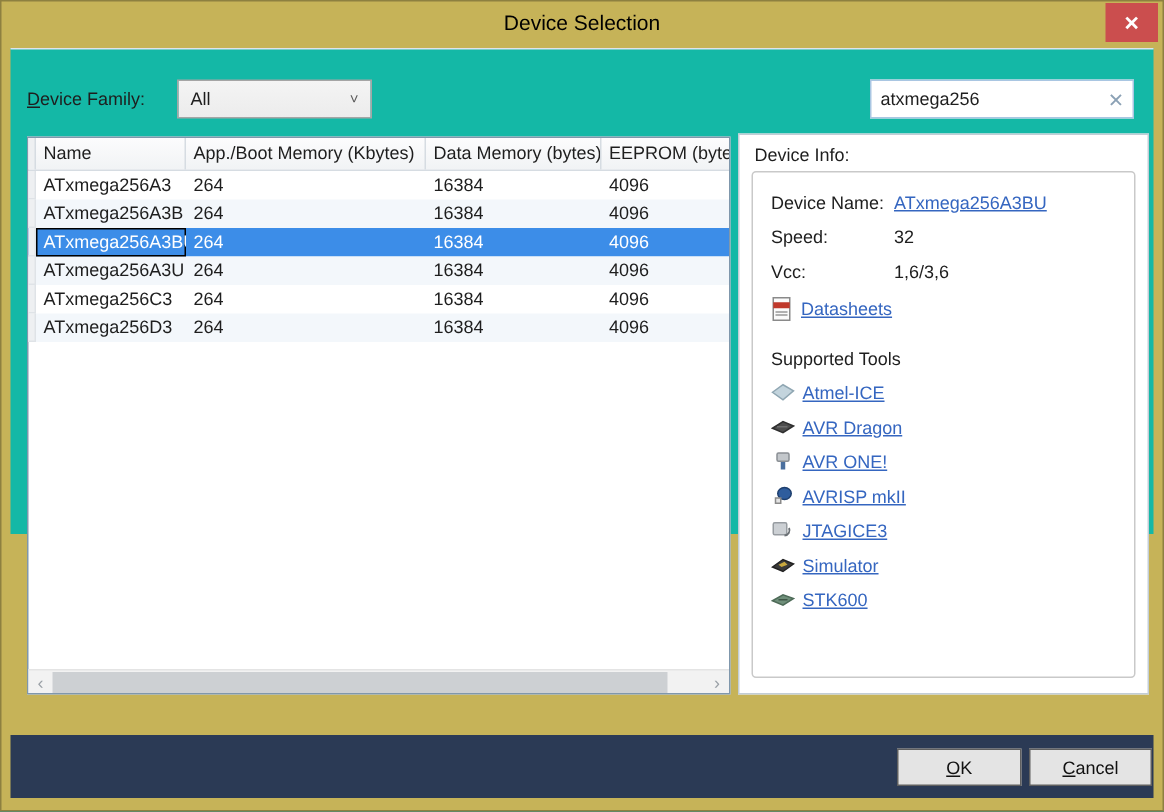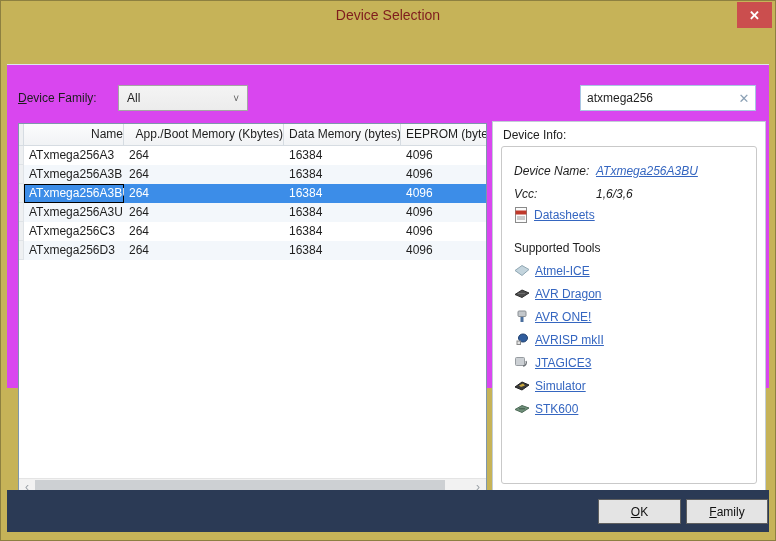--- a/index.html
+++ b/index.html
@@ -5,29 +5,29 @@
   * { margin:0; padding:0; box-sizing:border-box; }
   html,body { width:776px; height:541px; font-family:"Liberation Sans", sans-serif; }
   body { background:#4b4b4b; }
 
   .window { position:relative; width:776px; height:541px;
     background:var(--gold,#c6b358); box-shadow: inset 0 0 0 1px #8d8040; overflow:hidden; }
 
   
   .titlebar { position:absolute; left:0; top:0; width:776px; height:32px; }
   .title { position:absolute; left:0; top:7px; width:100%; text-align:center;
-    font-size:14px; color:#7f1d1d; }
+    font-size:14px; color:#000000; }
   .close-btn { position:absolute; top:2px; right:4px; width:35px; height:26px;
     background:var(--close,#cb4e4e); display:flex; align-items:center; justify-content:center;
     cursor:pointer; }
   .close-btn span { color:#fff; font-size:13px; font-weight:bold; line-height:1; }
 
   
   .main { position:absolute; left:7px; top:32px; width:762px; height:324px;
-    background:#d946ef; border-top:1px solid #dde4ee;margin-top:32px; }
+    background:#14b8a6; border-top:1px solid #dde4ee; }
 
   
   .df-label { position:absolute; left:11px; top:26px; font-size:12px; color:#1e1e1e; display:inline-block; }
   .ufl::first-letter { text-decoration:underline; }
   .combo { position:absolute; left:111px; top:20px; width:130px; height:26px;
     background:linear-gradient(#f4f4f4,#ececec); border:1px solid #a5a5a5;
     display:flex; align-items:center; padding:0 8px; cursor:default; }
   .combo .val { flex:1; font-size:12px; color:#1e1e1e; }
   .combo .chev { font-size:10px; color:#5a5a5a; }
 
@@ -36,21 +36,21 @@
   .search input { flex:1; border:none; outline:none; font-size:12px; color:#1e1e1e;
     padding:0 6px; font-family:"Liberation Sans", sans-serif; background:transparent; min-width:0; }
   .search .clear { width:22px; text-align:center; color:#8ba1b5; font-size:13px; cursor:pointer; }
 
   
   .table { position:absolute; left:11px; top:58px; width:469px; height:372px;
     background:#fff; border:1px solid #7f97ac; }
   .thead { display:flex; height:22px; background:linear-gradient(#fcfcfd,#f1f3f5);
     border-bottom:1px solid #d6dce2; }
   .th { font-size:12px; color:#1e1e1e; padding:3px 0 0 5px; border-right:1px solid #d6dce2;
-    white-space:nowrap; overflow:hidden; cursor:default;text-align:right; }
+    white-space:nowrap; overflow:hidden; cursor:default; }
   .th.corner { width:5px; padding:0; background:#eef0f2; }
   .c1 { width:100px; } .c2 { width:160px; } .c3 { width:117px; } .c4 { flex:1; border-right:none; }
   .trow { display:flex; height:19px; background:#fff; cursor:default; }
   .trow.alt { background:#f3f7fb; }
   .trow.selected { background:var(--accent,#3c8de8); color:#fff; }
   .rowhead { width:5px; background:#eef0f2; border-bottom:1px solid #dfe3e7; border-right:1px solid #dfe3e7; }
   .td { font-size:12px; color:#1e1e1e; padding:2px 0 0 5px; white-space:nowrap; overflow:hidden; }
   .trow.selected .td { color:#fff; }
   .td.focuscell { box-shadow: inset 0 0 0 1px #000; }
 
@@ -61,21 +61,21 @@
   .hscroll .thumb { position:absolute; left:16px; top:1px; width:410px; height:14px; background:#cdd0d3; cursor:pointer; }
   .hscroll .arr.right { position:absolute; right:0; }
 
   
   .panel { position:absolute; left:485px; top:56px; width:274px; height:374px;
     background:#fff; border:1px solid #c2cdd6; }
   .panel-heading { position:absolute; left:10px; top:6px; font-size:12px; color:#1e1e1e; }
   .panel-box { position:absolute; left:8px; top:24px; width:256px; height:338px;
     background:#fff; border:1px solid #c9c9c9; border-radius:3px; padding:8px 6px 0 12px; overflow:hidden; }
 
-  .frow { display:flex; height:23px; align-items:flex-end;font-style:italic; }
+  .frow { display:flex; height:23px; align-items:center; }
   .flabel { width:82px; font-size:12px; color:#1e1e1e; }
   .fvalue { font-size:12px; color:#1e1e1e; }
   a.link { color:var(--link,#3566c0); text-decoration:underline; cursor:pointer; font-size:12px; }
 
   .datasheets-row { display:flex; align-items:center; margin-top:4px; height:20px; }
   .datasheets-row .ficon { width:20px; display:flex; align-items:center; }
 
   .tools-heading { margin-top:16px; font-size:12px; color:#1e1e1e; height:18px; }
   .tool-row { display:flex; align-items:center; height:23px; }
   .tool-row .ticon { width:21px; display:flex; align-items:center; }
@@ -174,20 +174,24 @@
       </div>
     </div>
 
     <div class="panel">
       <div class="panel-heading">Device Info:</div>
       <div class="panel-box">
         <div>
             <div class="frow">
               <span class="flabel">Device Name:</span>
               <a class="link">ATxmega256A3BU</a>
+            </div>
+            <div class="frow">
+              <span class="flabel">Speed:</span>
+              <span class="fvalue">32</span>
             </div>
             <div class="frow">
               <span class="flabel">Vcc:</span>
               <span class="fvalue">1,6/3,6</span>
             </div>
           </div>
         <div class="datasheets-row">
           <span class="ficon">
               <svg width="14" height="16" viewBox="0 0 14 16">
                 <rect x="1.5" y="0.5" width="11" height="15" fill="#fbfbfb" stroke="#8a8a8a"></rect>
@@ -266,17 +270,17 @@
       </div>
     </div>
 
   </div>
 
   <div class="footer">
     <button class="btn btn-ok">
         <span class="ufl">OK</span>
       </button>
     <button class="btn btn-cancel">
-        <span class="ufl">Family</span>
+        <span class="ufl">Cancel</span>
       </button>
   </div>
 
 </div>
 
 </body></html>

